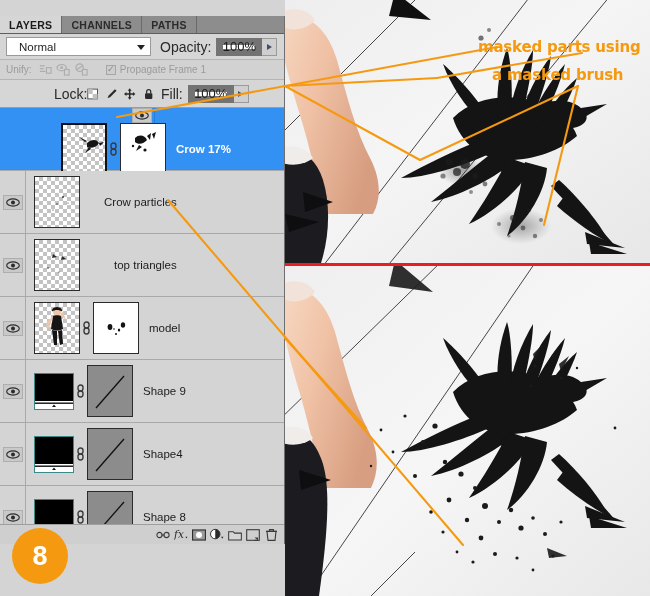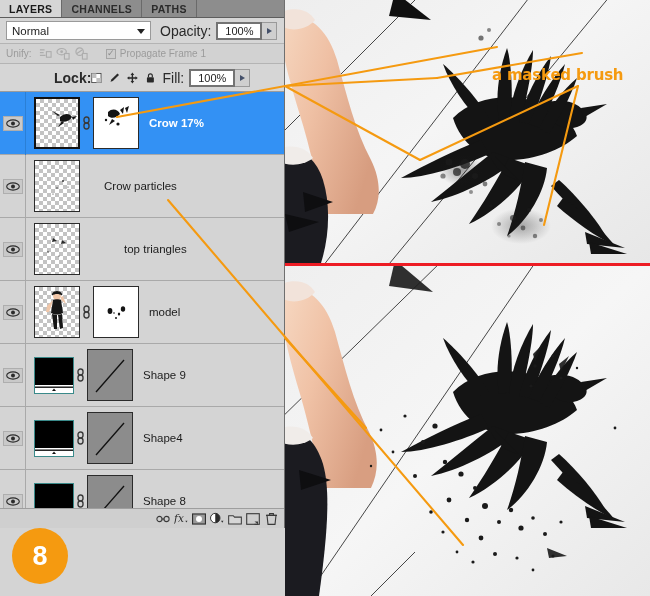--- a/index.html
+++ b/index.html
@@ -3,47 +3,47 @@
 <meta charset="utf-8">
 <style>
   * { box-sizing: border-box; margin:0; padding:0; }
   html,body { width:650px; height:596px; overflow:hidden; background:#d4d4d4;
     font-family:"Liberation Sans", sans-serif; }
 
   #root { position:relative; width:650px; height:596px; }
 
   
   #layers-panel{
-    position:absolute; left:0; top:0; width:285px; height:528px;
+    position:absolute; left:0; top:16px; width:285px; height:528px;
     background:#c2410c; border-right:1px solid #6f6f6f;
     display:flex; flex-direction:column;
   }
 
   
   .tabstrip{ height:18px; background:#898989; display:flex; align-items:stretch;
     border-bottom:1px solid #5d5d5d; flex:0 0 18px; }
   .tab{ display:flex; align-items:center; padding:0 9px; font-size:10.5px;
     font-weight:bold; color:#2b2b2b; letter-spacing:.3px;
     background:#8d8d8d; border-right:1px solid #6a6a6a; }
   .tab.active{ background:#d6d6d6; color:#1a1a1a; }
   .tabfill{ flex:1; background:#8d8d8d; }
 
   
   .row-strip{ background:#d6d6d6; border-bottom:1px solid #b4b4b4;
     display:flex; align-items:center; padding:0 6px; flex:0 0 auto; }
   #blend-row{ height:26px; }
   .blendsel{ width:145px; height:19px; background:#fff; border:1px solid #9a9a9a;
-    display:flex; align-items:center; padding:0 5px; font-size:11.5px; color:#1d1d1d;
+    display:flex; align-items:center; padding:0 12px; font-size:11.5px; color:#1d1d1d;
     position:relative; }
   .blendsel .car{ position:absolute; right:5px; top:7px; width:0;height:0;
     border-left:4px solid transparent;border-right:4px solid transparent;
     border-top:5px solid #222; }
   .lbl{ font-size:14px; color:#2a2a2a; }
-  .numbox{ height:18px; background:#fff; border:2px solid #737373; display:flex;
-    align-items:center; justify-content:center; font-size:11px; color:#1d1d1d; width:46px; }
+  .numbox{ height:18px; background:#fff; border:7px solid #737373; display:flex;
+    align-items:center; justify-content:center; font-size:13px; color:#1d1d1d; width:46px; }
   .spin{ width:15px; height:18px; background:#cfcfcf; border:1px solid #9a9a9a;
     border-left:none; display:flex; align-items:center; justify-content:center; }
   .spin:after{ content:""; width:0;height:0;border-top:3.5px solid transparent;
     border-bottom:3.5px solid transparent;border-left:5px solid #44506a; }
 
   
   #unify-row{ height:20px; background:#d2d2d2; }
   .dim{ color:#9b9b9b; font-size:10px; }
   .uicon{ width:15px;height:13px; margin-right:3px; opacity:.55; }
   .chk{ width:10px;height:10px;background:#cdcdcd;border:1px solid #a5a5a5;
@@ -51,21 +51,21 @@
     font-size:9px;color:#8c8c8c;line-height:1;margin-right:4px; }
 
   
   #lock-row{ height:28px; background:#d6d6d6; border-bottom:1px solid #9b9b9b; }
   .lockicon{ width:14px;height:14px;margin-right:7px; }
 
   
   #layer-list{ flex:1 1 auto; position:relative; overflow:hidden; background:#d4d4d4; }
   .layer-row{ position:relative; height:63px; display:flex; align-items:center;
     border-bottom:1px solid #a9a9a9; background:#d4d4d4; }
-  .layer-row.selected{ background:#3391f4; }
+  .layer-row.selected{ background:#3391f4;flex-direction:column; }
   .eye-cell{ width:26px; height:63px; display:flex; align-items:center;
     justify-content:center; border-right:1px solid #a9a9a9; }
   .layer-row.selected .eye-cell{ border-right:1px solid #2a7fd6; }
   .eye{ width:20px;height:15px;background:#c9c9c9;border:1px solid #aeaeae;
     display:flex;align-items:center;justify-content:center;}
   .thumbs{ display:flex; align-items:center; padding-left:8px; }
   .th{ width:46px; height:52px; border:1px solid #2b2b2b; background:#fff; position:relative;
     overflow:hidden; }
   .th.sel-out{ border:2px solid #111; }
   .checker{
@@ -341,21 +341,21 @@
           <path d="M3 7 L9 3" stroke="#8f8f8f" stroke-width="1.3"></path>
            <rect x="9" y="7" width="5" height="6" fill="none" stroke="#8f8f8f" stroke-width="1.2"></rect>
         </svg>
       <span style="flex:1;"></span>
       <span class="chk">✓</span>
       <span class="dim">Propagate Frame 1</span>
       <span style="width:72px;"></span>
     </div>
 
     <div class="row-strip" id="lock-row">
-      <span class="lbl" style="font-weight:bold;padding-left:48px;">Lock:</span>
+      <span class="lbl" style="font-weight:normal;padding-left:48px;">Lock:</span>
       <svg class="lockicon" viewBox="0 0 14 14">
           <rect x="1" y="1" width="12" height="12" fill="#fff" stroke="#333" stroke-width="1"></rect>
           <rect x="1" y="1" width="6" height="6" fill="#c0c0c0"></rect>
           <rect x="7" y="7" width="6" height="6" fill="#c0c0c0"></rect>
         </svg>
       <svg class="lockicon" viewBox="0 0 14 14">
           <path d="M11 1 L13 3 L5 11 L2 12 L3 9 Z" fill="#2a2a2a"></path>
         </svg>
       <svg class="lockicon" viewBox="0 0 14 14">
           <path d="M7 0 L9.4 3 H7.9 V6.1 H11 V4.6 L14 7 L11 9.4 V7.9
@@ -455,21 +455,21 @@
           <div class="th checker">
             <svg width="44" height="50" viewBox="0 0 44 50">
                 <g fill="#2a2a2a">
               <path d="M18 14 L22 17 L17 18 Z"></path>
                   <path d="M27 16 L31 19 L26 20 Z"></path>
               <circle cx="13" cy="28" r="0.8"></circle>
                   <circle cx="24" cy="32" r="0.6"></circle>
                 </g>
               </svg>
           </div>
-          <span class="lname" style="margin-left:12px;padding-left:32px;">top triangles</span>
+          <span class="lname" style="margin-left:2px;padding-left:32px;">top triangles</span>
         </div>
       </div>
 
       <div class="layer-row">
         <div class="eye-cell">
           <span class="eye">
             <svg width="14" height="9" viewBox="0 0 14 9">
                 <ellipse cx="7" cy="4.5" rx="6.3" ry="3.6" fill="none" stroke="#2b2b2b" stroke-width="1.1"></ellipse>
               <circle cx="7" cy="4.5" r="2" fill="#2b2b2b"></circle>
               </svg>
@@ -670,17 +670,18 @@
       <line x1="285" y1="86" x2="420" y2="160"></line>
       <line x1="420" y1="160" x2="578" y2="86"></line>
       <line x1="578" y1="86" x2="544" y2="225"></line>
 
       <line x1="168" y1="200" x2="463" y2="545"></line>
 
       <line x1="285" y1="338" x2="366" y2="428"></line>
     </g>
   </svg>
 
+  <div class="anno-text" id="anno-line1">masked parts using</div>
   <div class="anno-text" id="anno-line2">a masked brush</div>
 
   <div id="step-badge">8</div>
 
 </div>
 
 </body></html>

